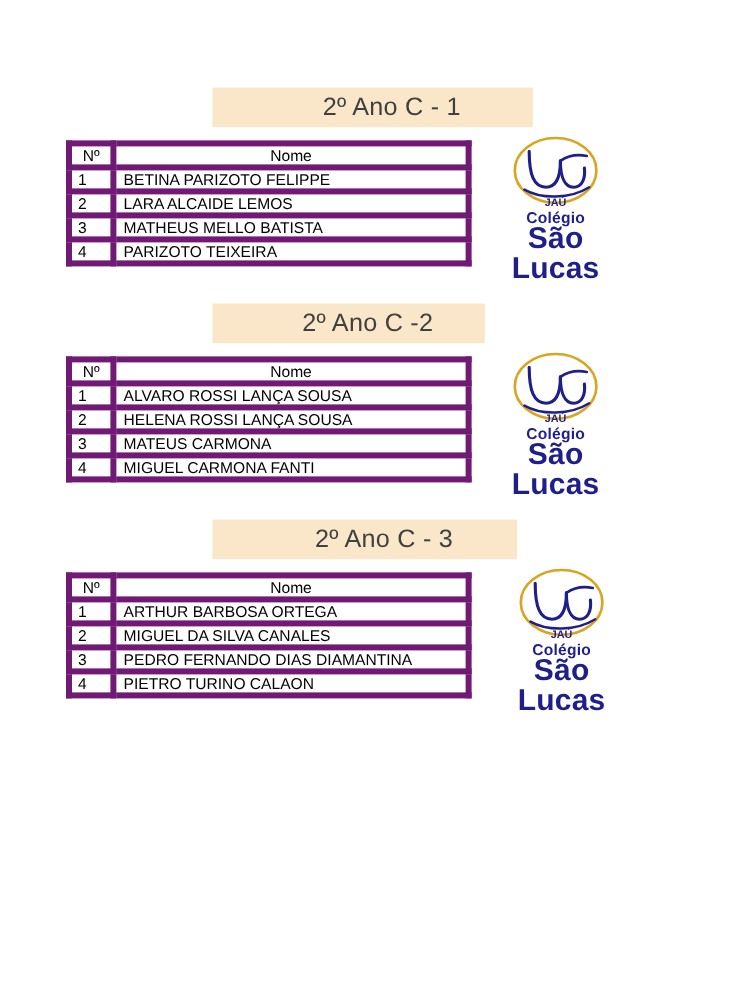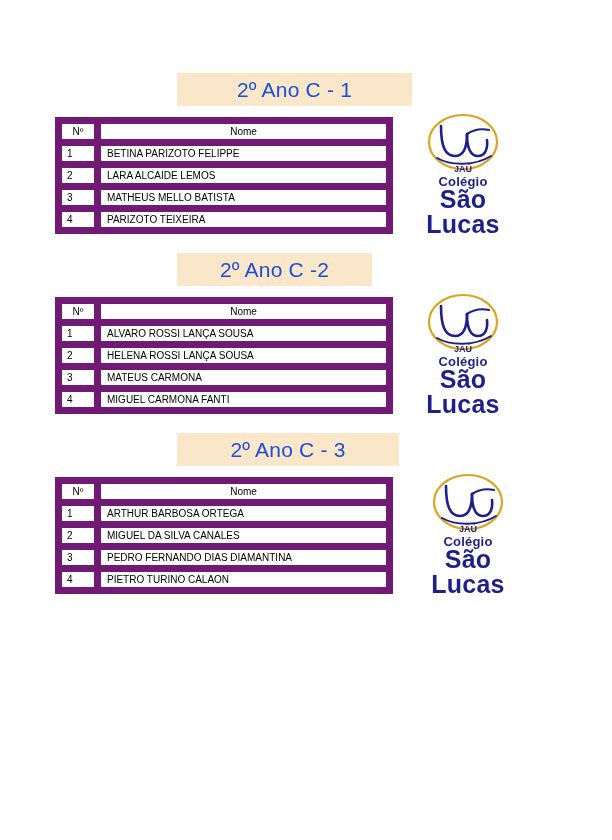--- a/index.html
+++ b/index.html
@@ -24,38 +24,39 @@
     left: 0;
     width: 612px;
   }
   .title-bar {
     position: absolute;
     background: #fae6c8;
     height: 33px;
     display: flex;
     align-items: center;
     justify-content: center;
-    color: #1d4ed8;
+    color: #404040;
     font-size: 21px;
     font-family: "Liberation Sans", sans-serif;
     letter-spacing: 0.2px;
+    padding-left: 32px;
   }
   .roster {
     position: absolute;
     border-collapse: collapse;
     table-layout: fixed;
     font-size: 9px;
     color: #000000;
   }
   .roster td, .roster th {
-    border: 7px solid #701a75;
+    border: 5px solid #701a75;
     height: 15px;
     padding: 0 0 0 4px;
     font-weight: normal;
-    font-size: 10px;
+    font-size: 13px;
     vertical-align: middle;
     line-height: 13px;
     margin-left: 28px;
   }
   .roster th.col-num,
   .roster th.col-name {
     text-align: center;
     padding-left: 0;
   }
   .roster td.num {

